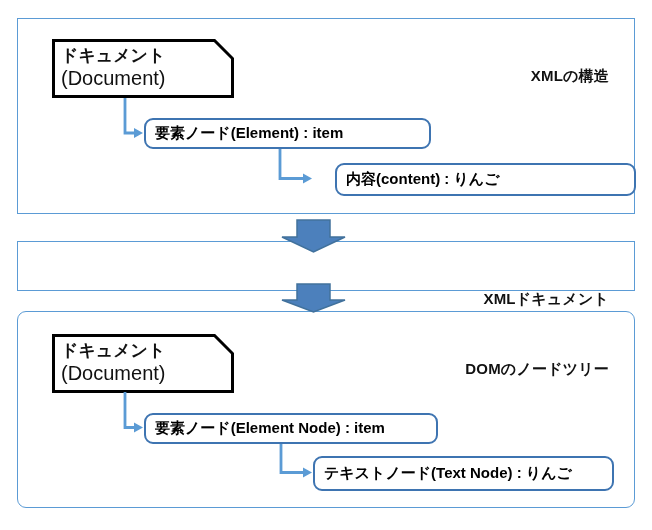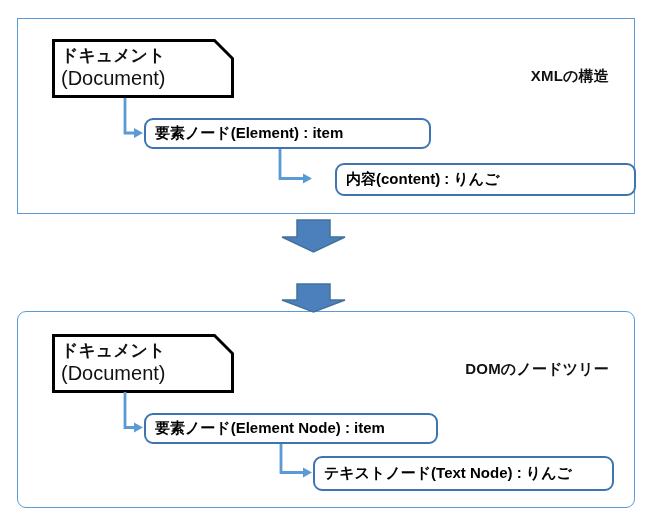--- a/index.html
+++ b/index.html
@@ -64,20 +64,23 @@
 
     <div class="node-box" style="left:126px;top:99px;width:287px;height:31px;">
       <span>要素ノード(Element) : item</span>
     </div>
 
     <div class="node-box" style="left:299px;top:144px;width:301px;height:33px;margin-left:18px;">
       <span>内容(content) : りんご</span>
     </div>
   </div>
 
+  <div class="section" id="sec-mid">
+    <div class="sec-title">XMLドキュメント</div>
+  </div>
 
   <div class="section" id="sec-bottom">
     <div class="sec-title">DOMのノードツリー</div>
 
     <div class="doc-box" style="left:18px;top:22px;">
       <svg width="182" height="59" viewBox="0 0 182 59">
         <path d="M1.5 1.5 H 162.5 L 180.5 19.5 V 57.5 H 1.5 Z" fill="#ffffff" stroke="#000000" stroke-width="3" stroke-linejoin="miter"></path>
       </svg>
       <div class="doc-text">
         <div class="doc-line1">ドキュメント</div>

